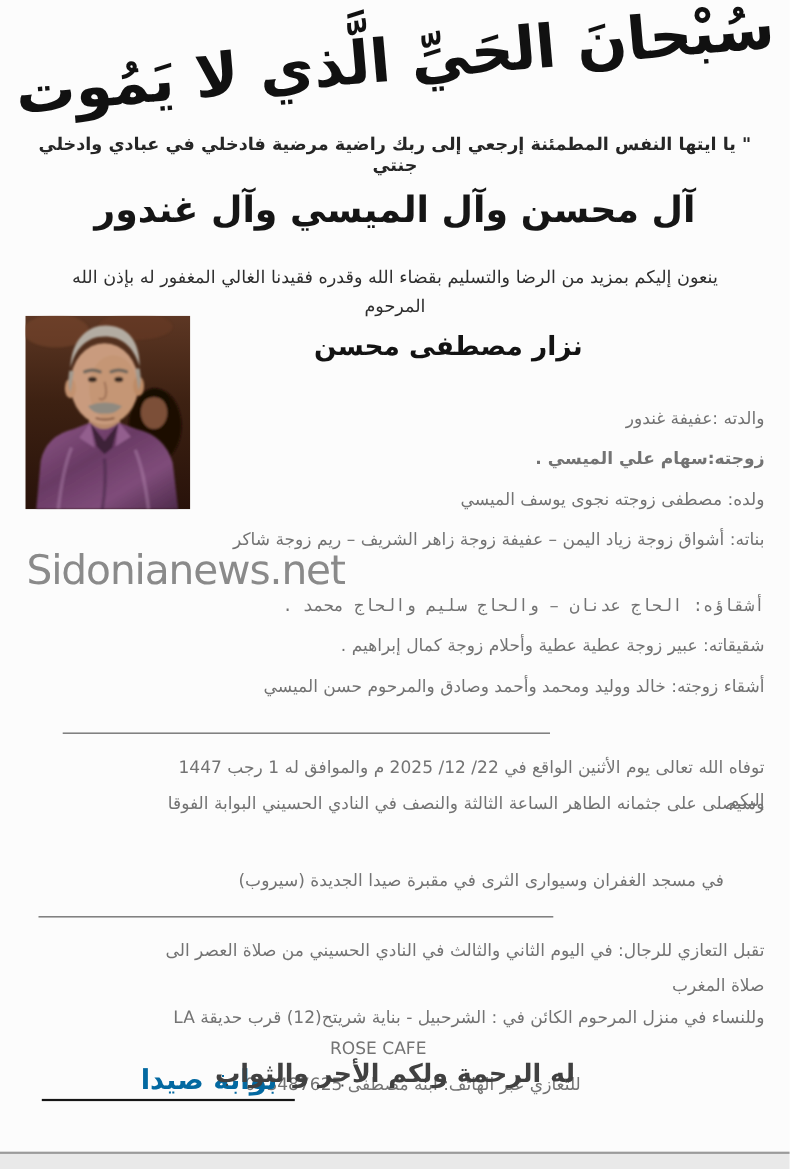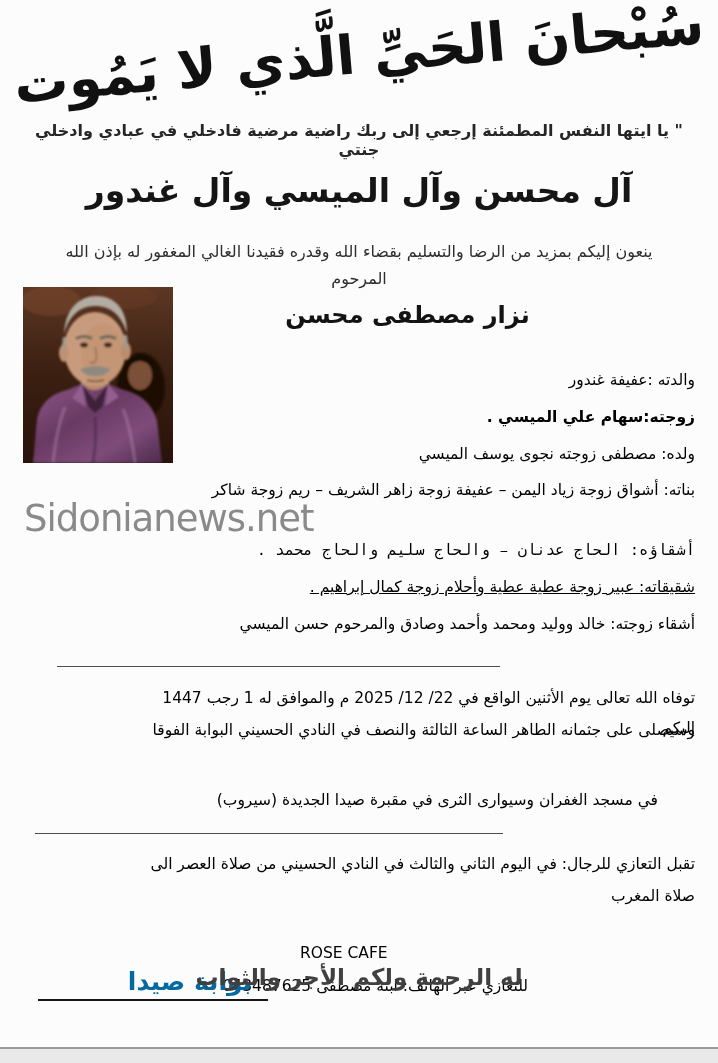--- a/index.html
+++ b/index.html
@@ -22,23 +22,23 @@
   .families{top:165px;left:0;right:0;font-size:33px;font-weight:bold;color:#151515;line-height:52px;}
   .ann{left:30px;right:30px;font-size:16px;color:#2e2e2e;line-height:26px;}
   .ann1{top:239px;}
   .ann2{top:266px;}
 
   .photo{top:287px;left:23px;width:150px;height:176px;}
   .photo svg{display:block;}
 
   .name{top:301px;left:145px;right:48px;font-size:24px;font-weight:bold;color:#131313;}
 
-  .bodyline{left:55px;right:23px;font-size:15.5px;color:#000000;line-height:29px;white-space:nowrap;}
+  .bodyline{left:55px;right:23px;font-size:15.5px;color:#737373;line-height:29px;white-space:nowrap;}
   .r0{top:366px;} .r1{top:403px;font-weight:bold;} .r2{top:440px;} .r3{top:476px;} .r4{top:506px;}
-  .r5{top:537px;font-family:Liberation Mono, monospace;} .r6{top:573px;text-decoration:underline;} .r7{top:610px;}
+  .r5{top:537px;font-family:Liberation Mono, monospace;} .r6{top:573px;} .r7{top:610px;}
 
   .watermark{
     top:497px;left:24px;font-size:37px;color:#8a8a8a;
     letter-spacing:-1px;direction:ltr;font-weight:400;
   }
 
   .divider{height:0;border-top:1.6px solid #4d4d4d;}
   .div1{top:666px;left:57px;width:443px;}
   .div2{top:833px;left:35px;width:468px;}
 
@@ -150,20 +150,21 @@
   <div class="abs bodyline rtl right date2">إليكم</div>
 
   <div class="abs bodyline rtl right fun1">وسيصلى على جثمانه الطاهر  الساعة الثالثة والنصف في النادي الحسيني البوابة الفوقا</div>
   <div class="abs bodyline rtl right fun2">في مسجد الغفران وسيوارى الثرى في مقبرة صيدا الجديدة (سيروب)</div>
 
   <div class="abs divider div2"></div>
 
   <div class="abs bodyline rtl right men1">تقبل التعازي للرجال: في اليوم الثاني والثالث في النادي الحسيني من صلاة العصر الى</div>
   <div class="abs bodyline rtl right men2">صلاة المغرب</div>
 
+  <div class="abs bodyline rtl right wom1">وللنساء في منزل المرحوم الكائن في : الشرحبيل  - بناية شريتح(12) قرب حديقة LA</div>
   <div class="abs bodyline wom2">ROSE CAFE</div>
 
   <div class="abs bodyline rtl right phone">للتعازي عبر الهاتف: ابنه مصطفى 043487625</div>
 
   <div class="abs stamp">بوابة صيدا</div>
   <div class="abs stamp-line"></div>
 
   <div class="abs closing rtl center">له الرحمة ولكم الأجر والثواب</div>
 
   <div class="abs bottom-strip"></div>

